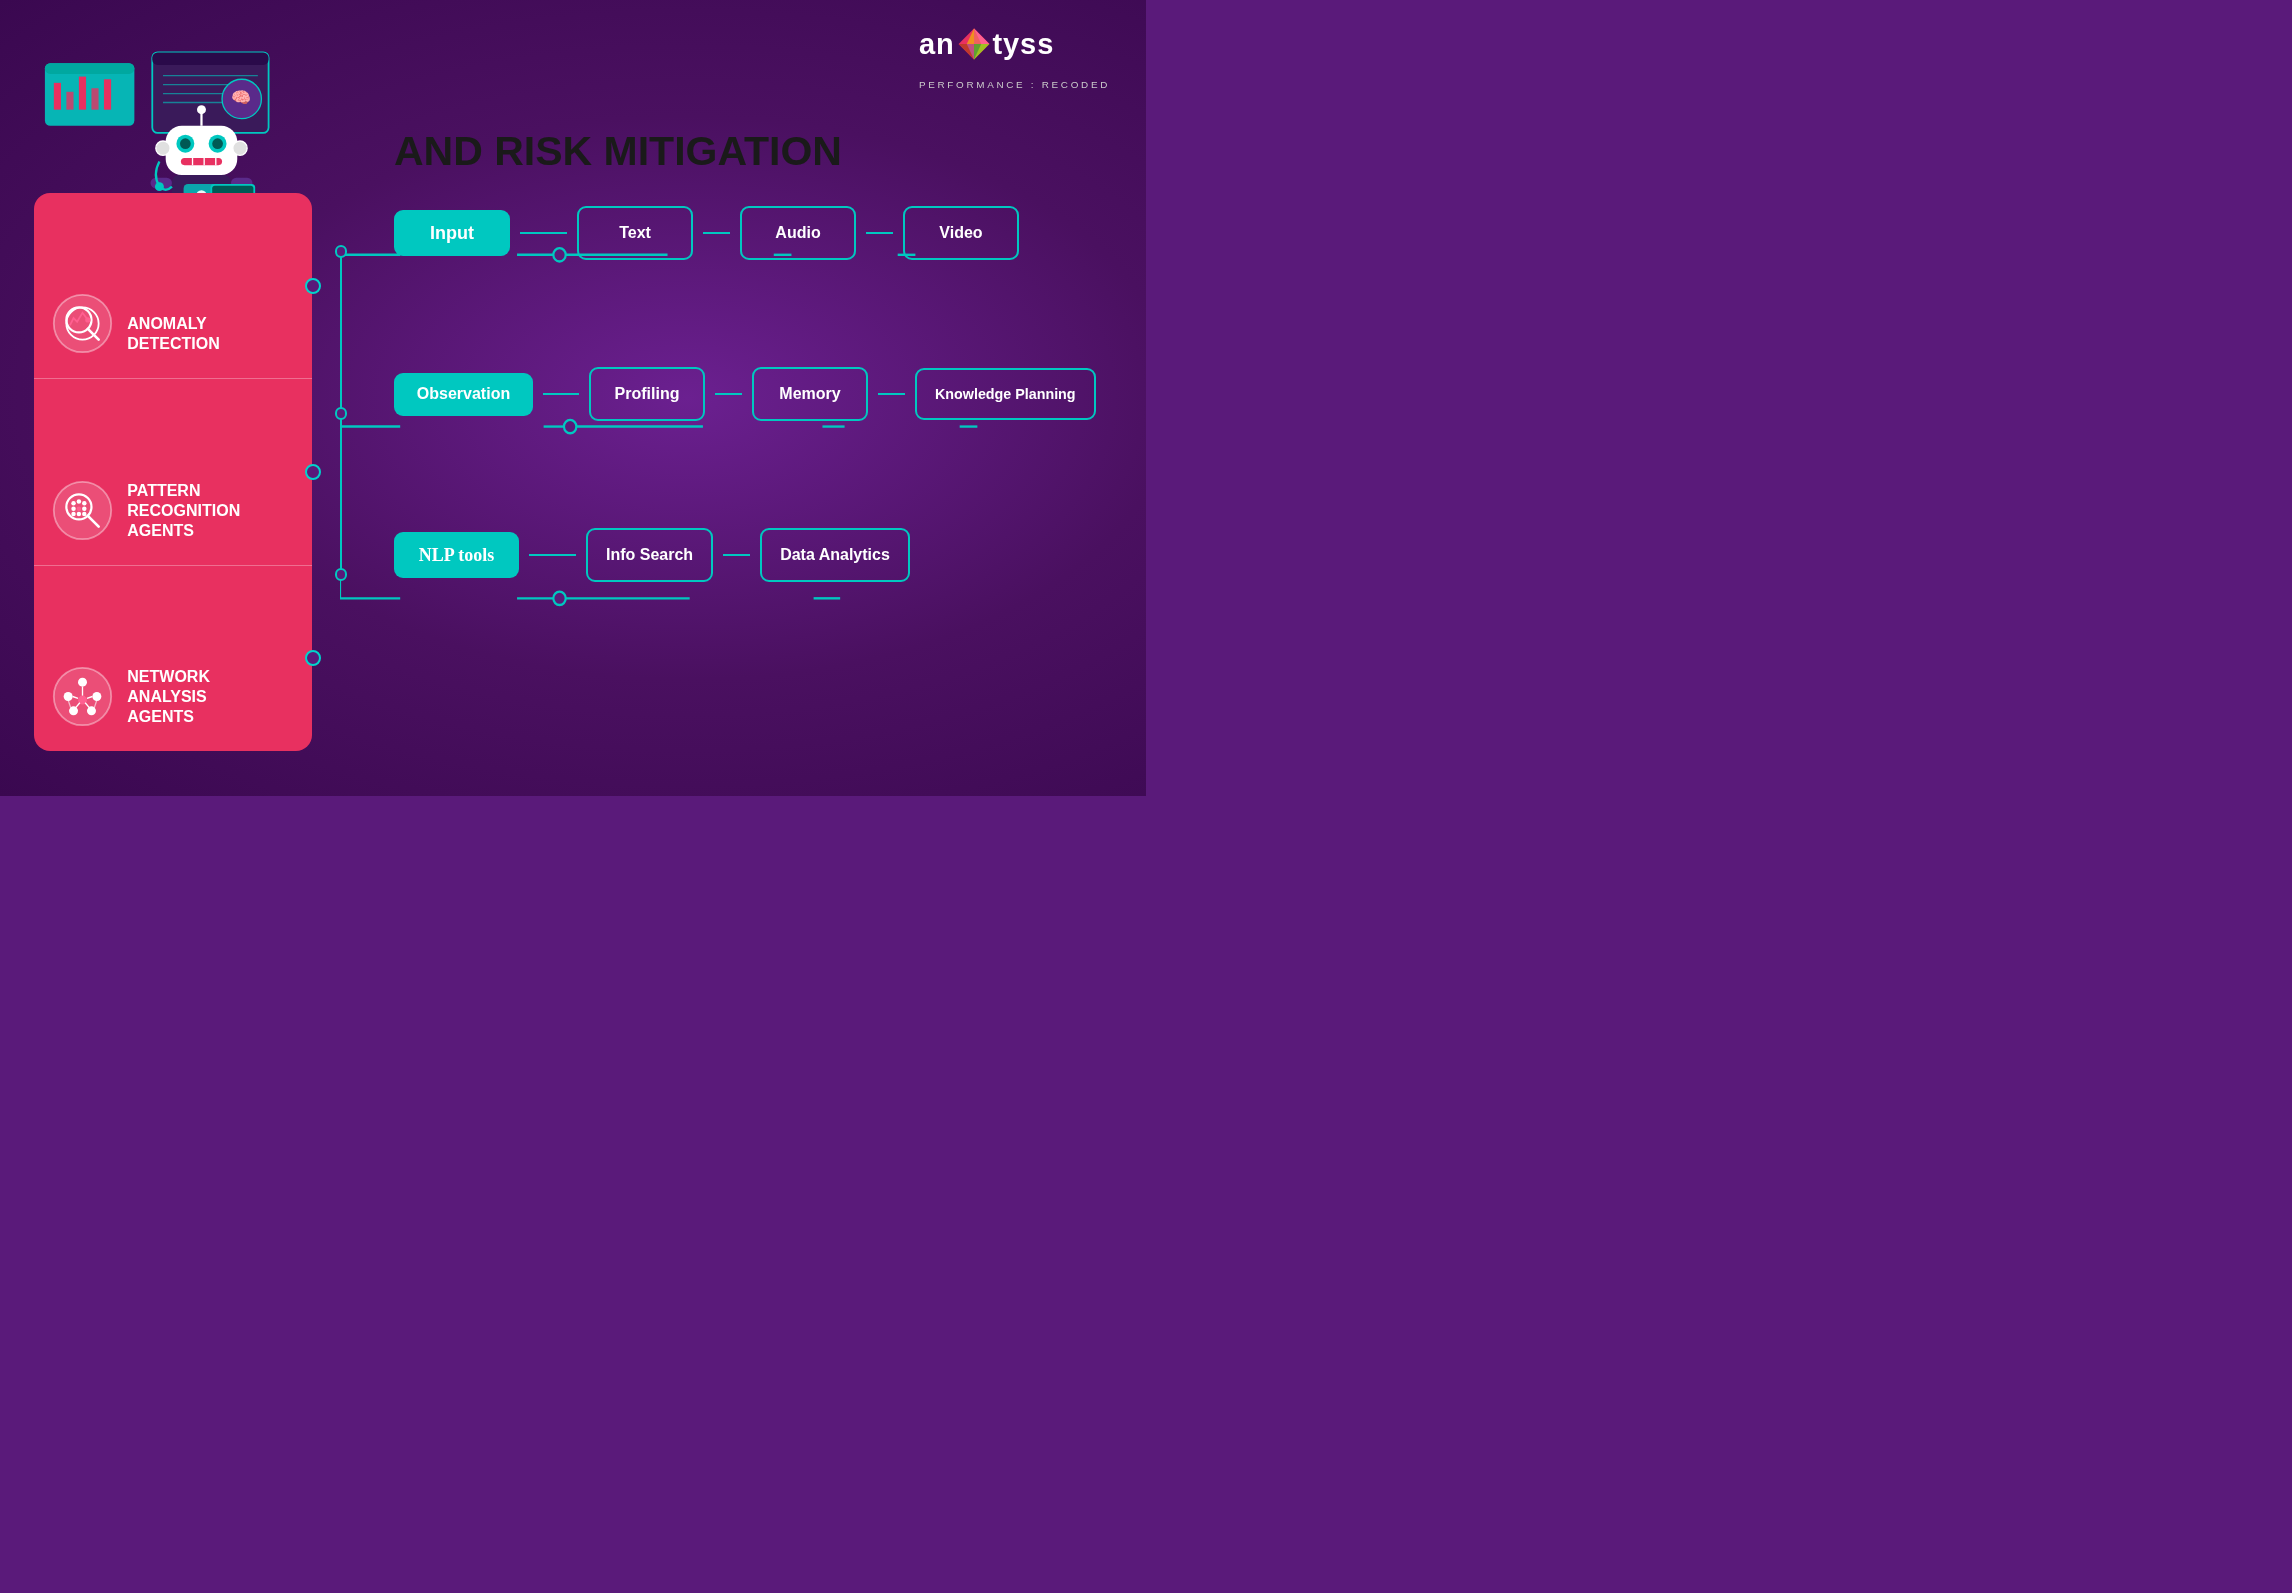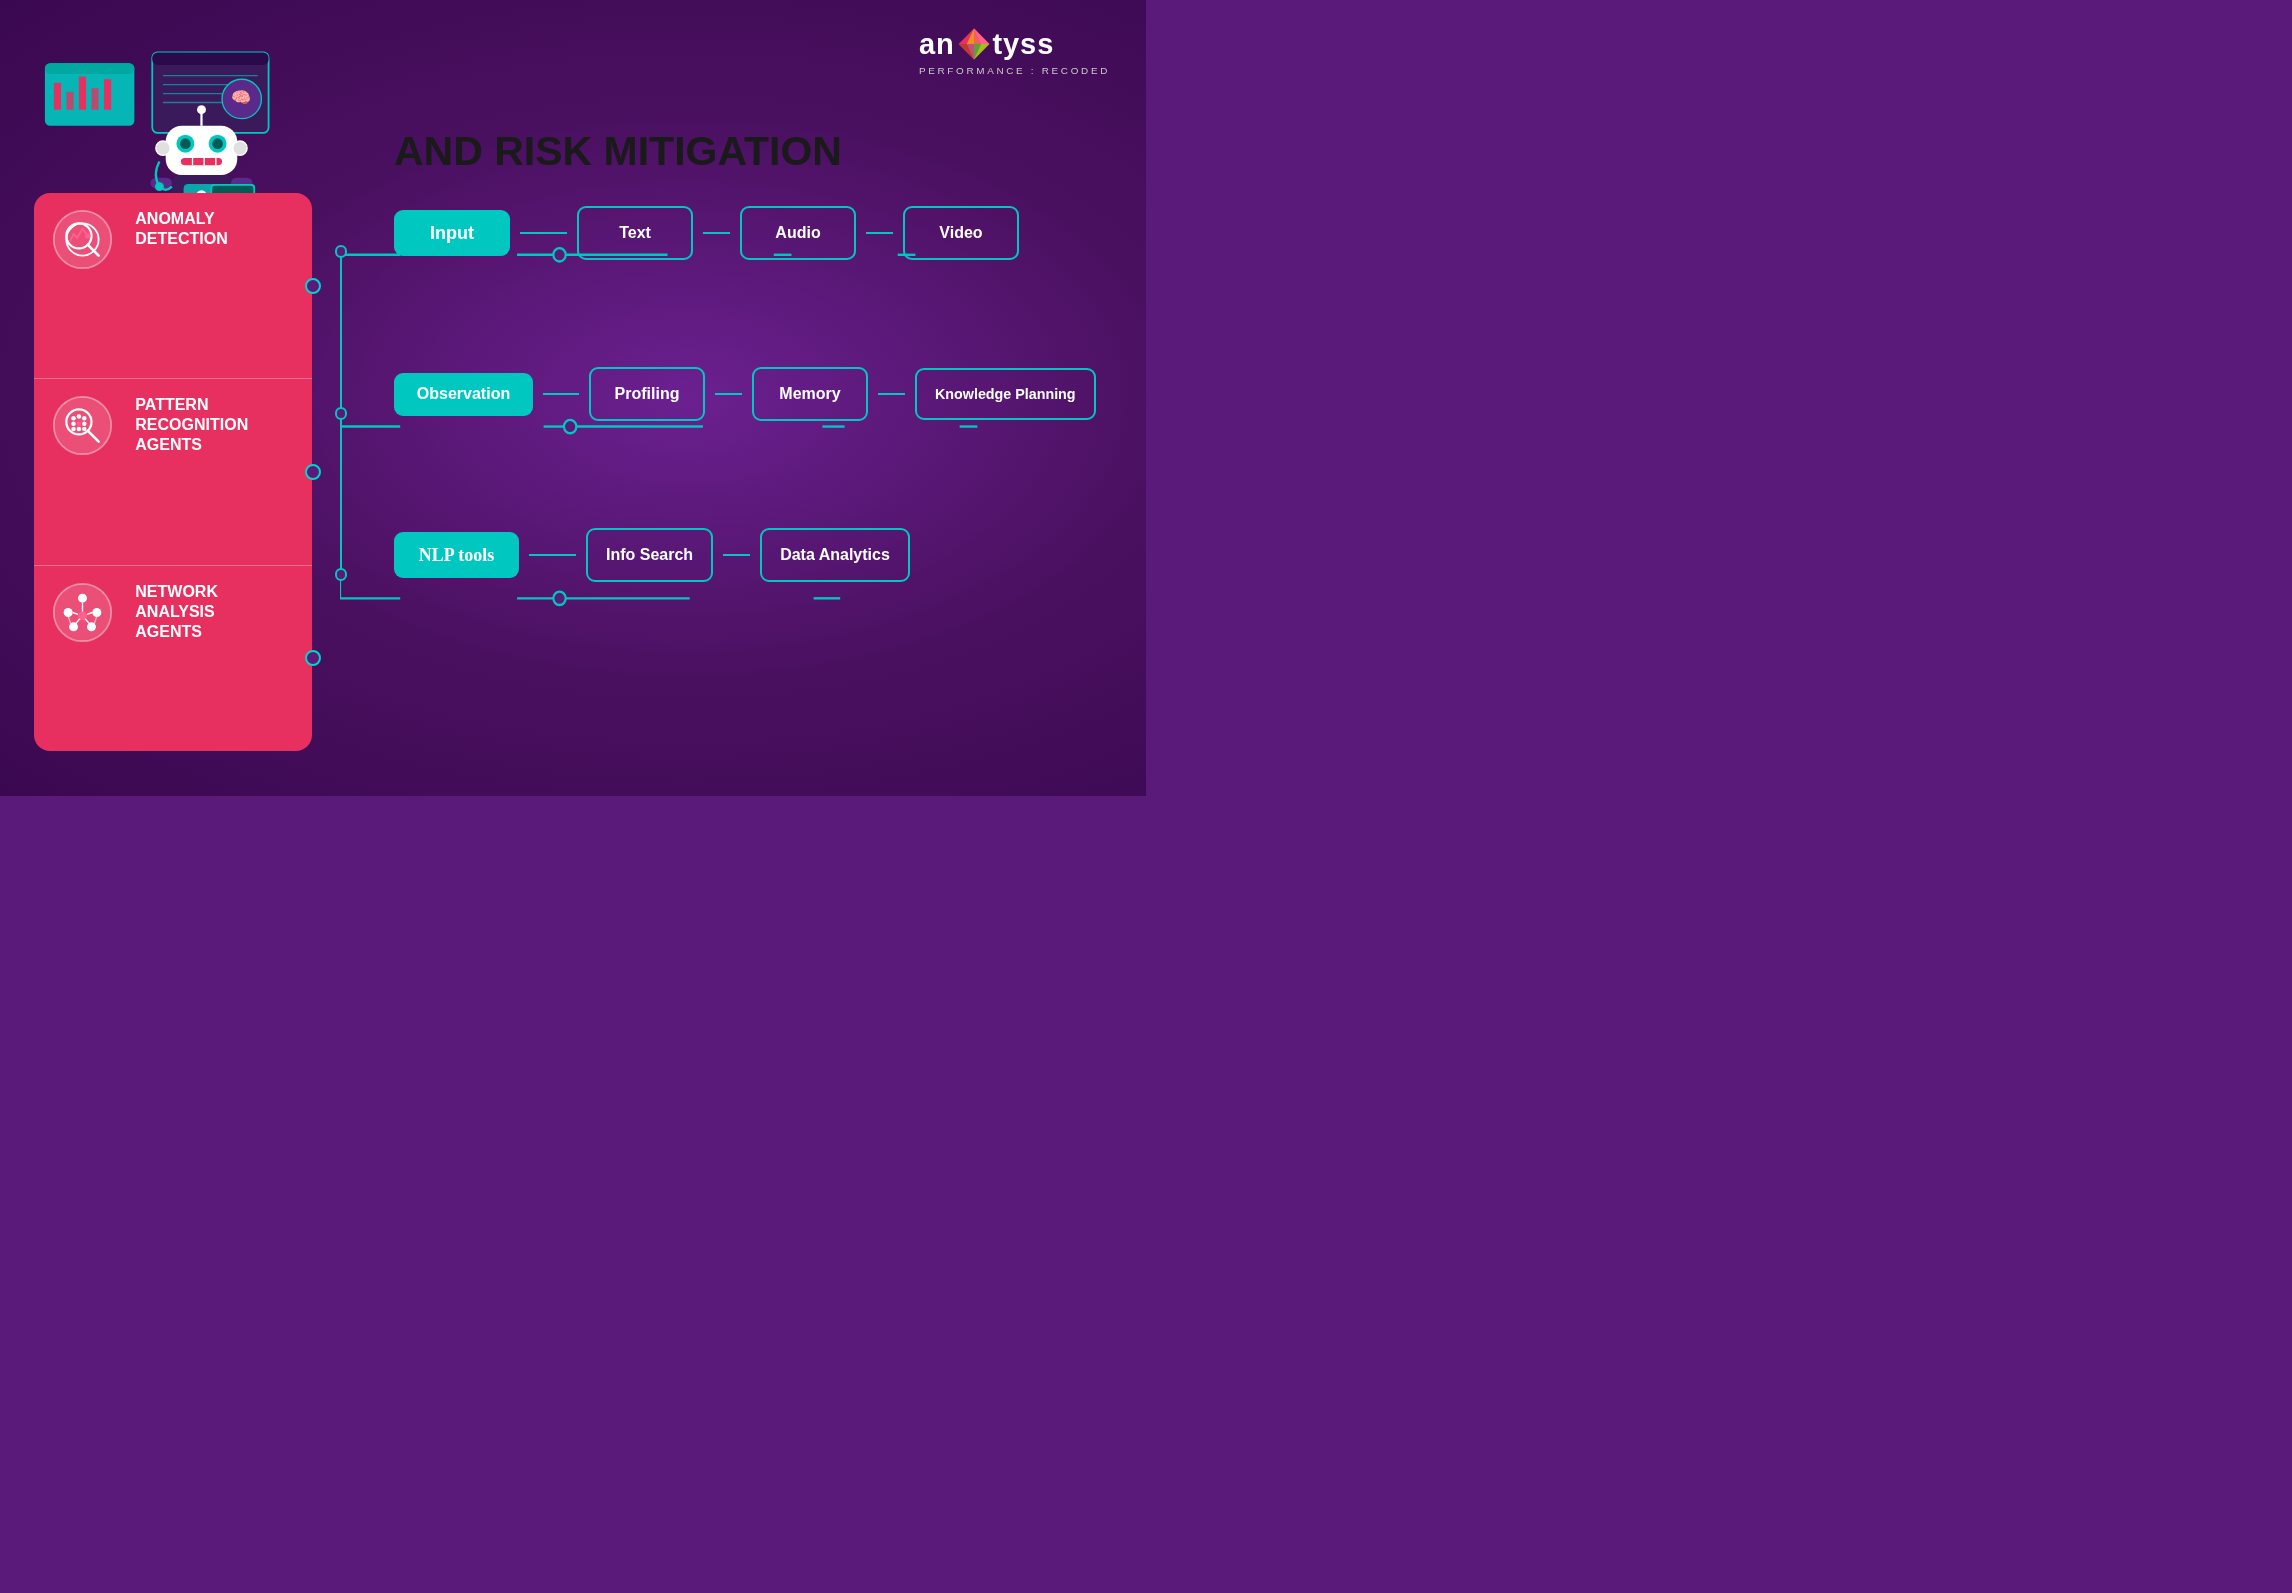--- a/index.html
+++ b/index.html
@@ -36,21 +36,21 @@
       display: flex;
       align-items: center;
       gap: 0;
     }
 
     .logo-subtitle {
       font-size: 9.9px;
       color: #ccc;
       letter-spacing: 2.7px;
       text-align: left;
-      margin-top: 2px;
+      margin-top: 16px;
     }
 
     
     .main-title {
       position: absolute;
       top: 81px;
       left: 394px;
       right: 107px;
     }
 
@@ -71,25 +71,24 @@
       bottom: 45px;
       background: #e83060;
       border-radius: 16px;
       display: flex;
       flex-direction: column;
     }
 
     .panel-section {
       flex: 1;
       display: flex;
-      align-items: flex-start;
-      padding: 16px 18px;
+      align-items: flex-end;
+      padding: 24px 18px;
       border-bottom: 1.8px solid rgba(255,255,255,0.3);
       position: relative;
-      gap: 8px;
     }
 
     .panel-section:last-child {
       border-bottom: none;
     }
 
     .panel-icon {
       width: 61px;
       height: 61px;
       flex-shrink: 0;

